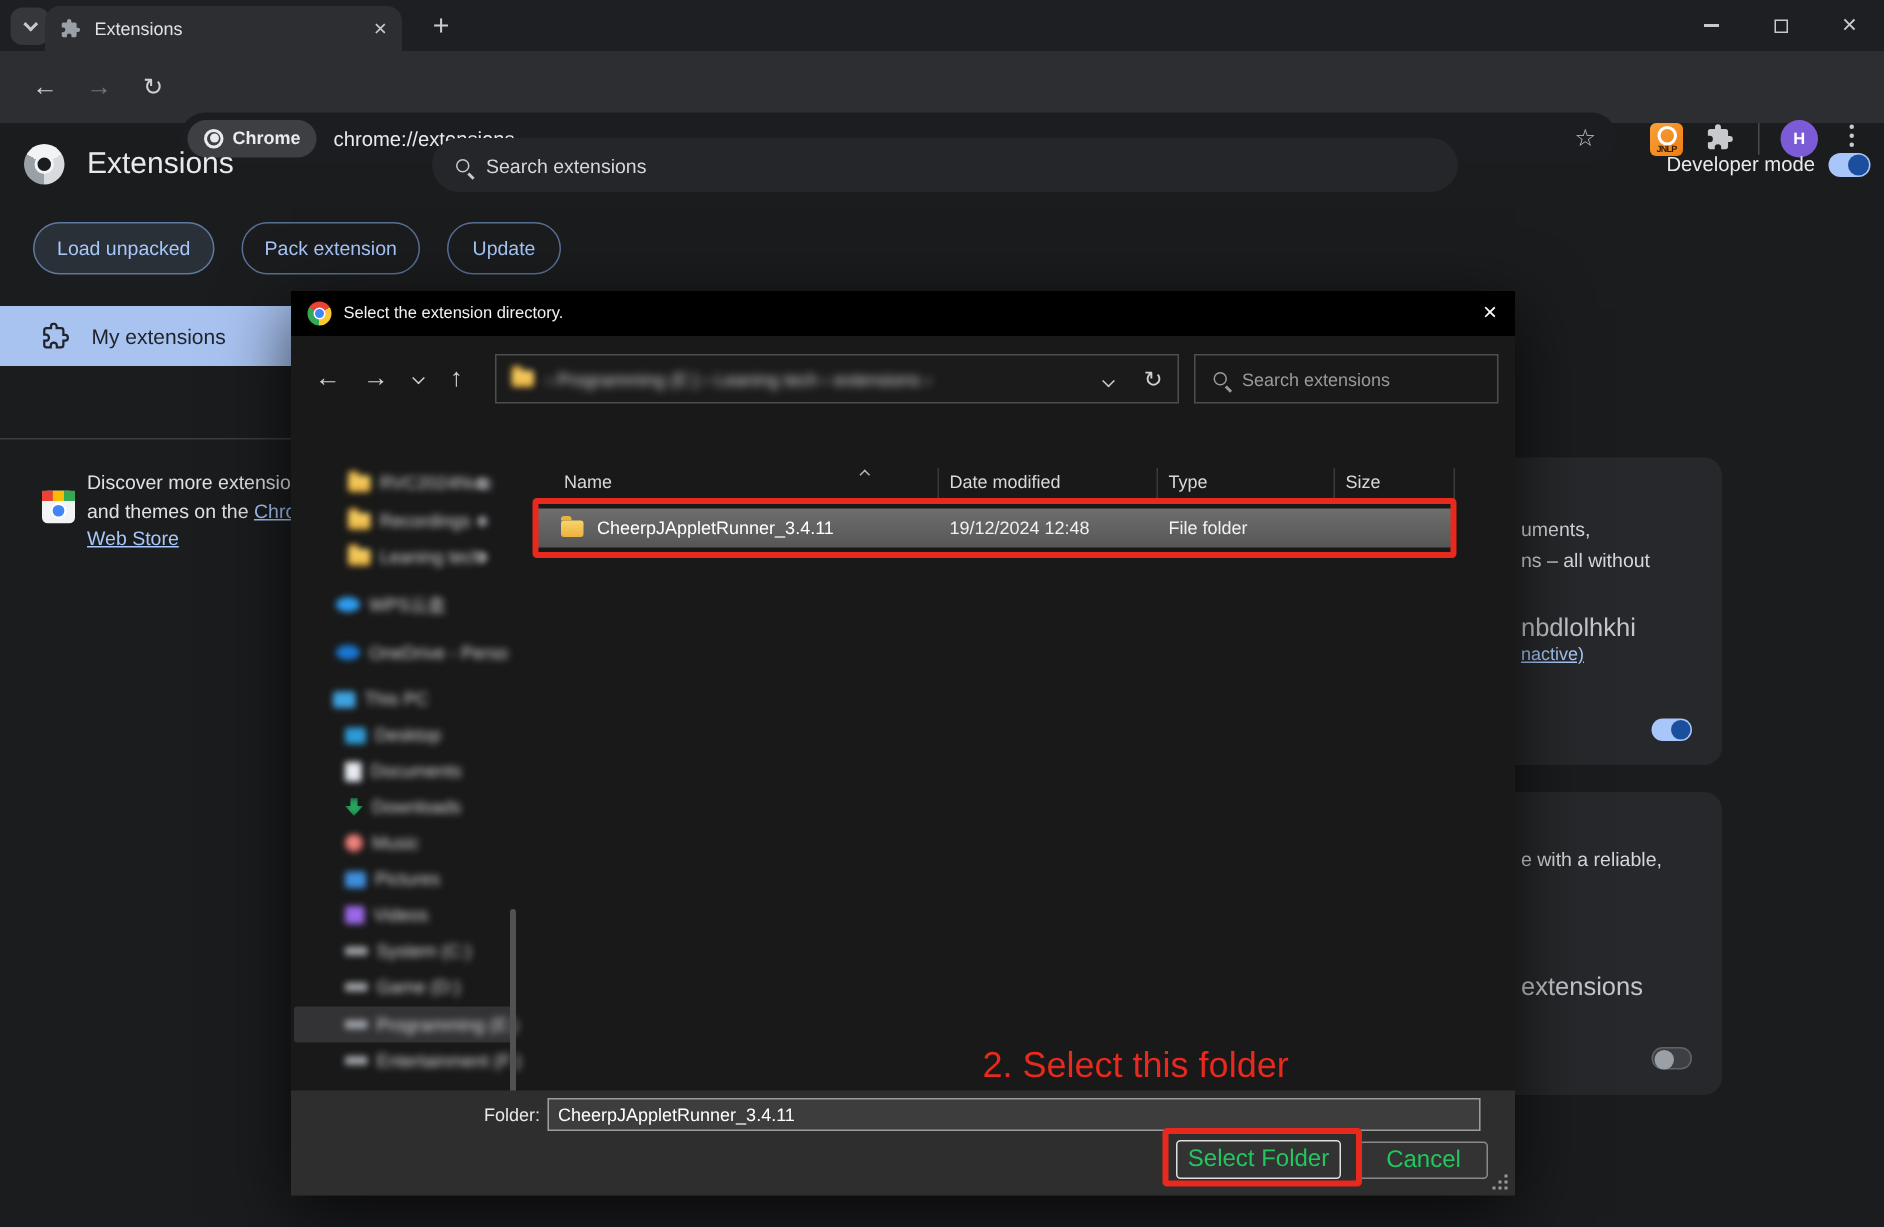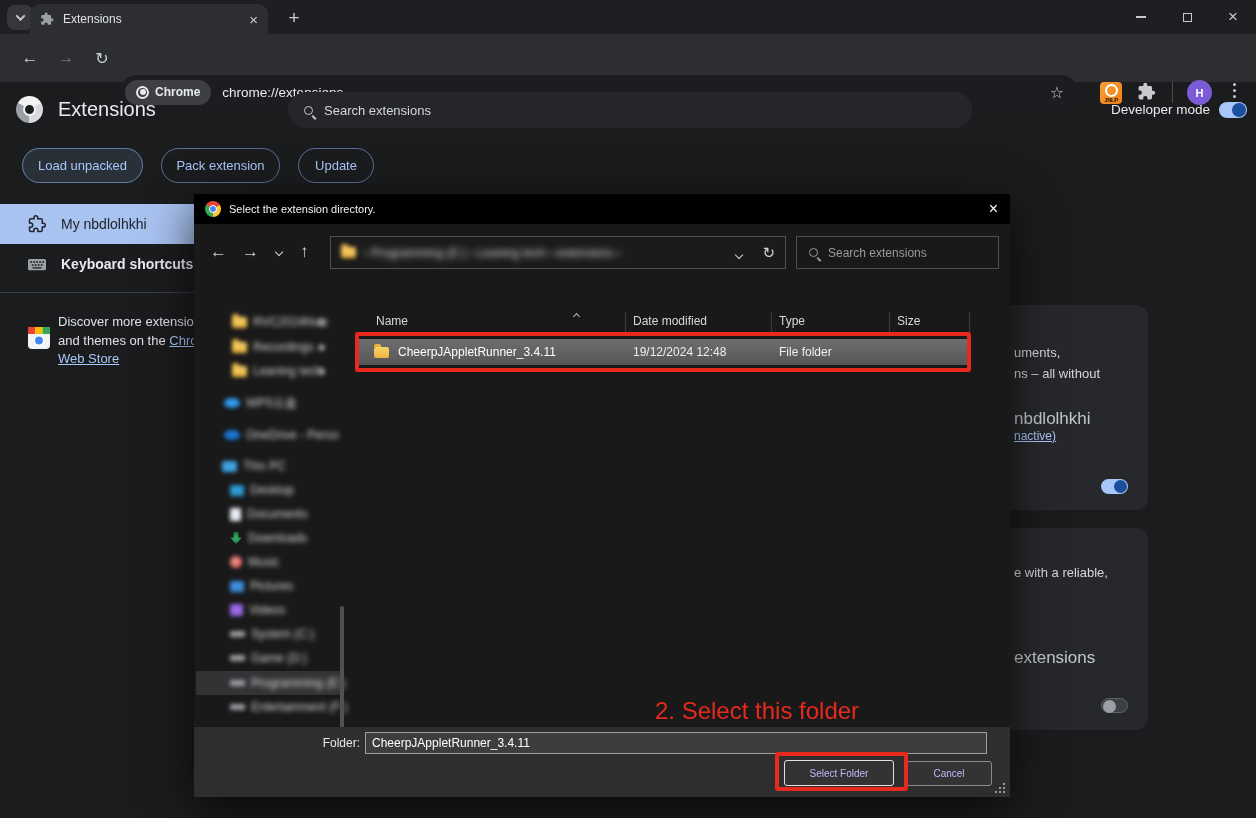--- a/index.html
+++ b/index.html
@@ -146,21 +146,21 @@
   .caret-up{position:absolute;left:222px;top:4px;width:5px;height:5px;border-right:1.5px solid #bbb;border-bottom:1.5px solid #bbb;transform:rotate(-135deg)}
   .frow{position:absolute;left:4px;top:29px;width:612px;height:26px;background:linear-gradient(#6e6e6e,#565656);border-radius:1px}
   .frow .fname{position:absolute;left:42px;top:6px;font-size:12px;color:#fff}
   .frow .fdate{position:absolute;left:277px;top:6px;font-size:12px;color:#f0f0f0}
   .frow .ftype{position:absolute;left:423px;top:6px;font-size:12px;color:#f0f0f0}
   .frow .fold{position:absolute;left:18px;top:8px}
 
   .dbottom{position:absolute;left:0;top:533px;width:100%;height:70px;background:#2e2e2e}
   .flabel{position:absolute;left:76px;top:9px;width:90px;text-align:right;font-size:12px;color:#e8e8e8}
   .finput{position:absolute;left:171px;top:5px;width:622px;height:22px;background:#3d3d3d;border:1px solid #9d9d9d;color:#fff;font-size:12px;padding:0 6px;outline:none}
-  .btn{position:absolute;background:#333;border-radius:3px;font-size:10px;color:#c4b5fd;display:flex;align-items:center;justify-content:center}
+  .btn{position:absolute;background:#333;border-radius:3px;font-size:16px;color:#22c55e;display:flex;align-items:center;justify-content:center}
   .btn-select{left:590px;top:33px;width:110px;height:26px;border:1px solid #e0e0e0}
   .btn-cancel{left:712px;top:34px;width:86px;height:25px;border:1px solid #8a8a8a}
   .grip{position:absolute;right:5px;bottom:4px;width:10px;height:10px}
   .grip i{position:absolute;width:2px;height:2px;background:#9a9a9a}
 
   
   .rbox{position:absolute;border:4px solid var(--red);border-radius:3px;z-index:30}
   .rbox1{left:161px;top:138px;width:616px;height:40px}
   .rbox2{left:581px;top:558px;width:133px;height:39px}
   .rtext{position:absolute;color:var(--red);font-size:24px;line-height:30px;z-index:30}
@@ -240,39 +240,21 @@
     </div>
 
   <div class="pillbtn pb1">Load unpacked</div>
   <div class="pillbtn pb2">Pack extension</div>
   <div class="pillbtn pb3">Update</div>
 
   <div class="srow srow1">
     <svg width="18" height="18" viewBox="0 0 24 24">
         <path fill="none" stroke="#20242c" stroke-width="2" d="M20.5 11h-1.5V7c0-1.1-.9-2-2-2h-4V3.5a2.5 2.5 0 0 0-5 0V5H4c-1.1 0-2 .9-2 2v3.8h1.5a2.7 2.7 0 0 1 0 5.4H2V20c0 1.1.9 2 2 2h3.8v-1.5a2.7 2.7 0 0 1 5.4 0V22H17c1.1 0 2-.9 2-2v-4h1.5a2.5 2.5 0 0 0 0-5z"></path>
       </svg>
-    <span>My nbdlolhkhi</span>
-  </div>
-  <div class="srow srow2">
-    <svg width="18" height="13" viewBox="0 0 24 15">
-        <rect x="0" y="0" width="24" height="15" rx="2" fill="#9aa0a6"></rect>
-        <g fill="#2d2e32">
-          <rect x="3" y="3" width="2.4" height="2.4"></rect>
-          <rect x="7" y="3" width="2.4" height="2.4"></rect>
-          <rect x="11" y="3" width="2.4" height="2.4"></rect>
-          <rect x="15" y="3" width="2.4" height="2.4"></rect>
-          <rect x="19" y="3" width="2.4" height="2.4"></rect>
-          <rect x="5" y="7" width="2.4" height="2.4"></rect>
-          <rect x="9" y="7" width="2.4" height="2.4"></rect>
-          <rect x="13" y="7" width="2.4" height="2.4"></rect>
-          <rect x="17" y="7" width="2.4" height="2.4"></rect>
-          <rect x="6" y="11" width="12" height="2"></rect>
-        </g>
-      </svg>
-    <span>Keyboard shortcuts</span>
+    <span>My extensions</span>
   </div>
   <div class="sdiv"></div>
   <div class="wsicon">
     <svg width="22" height="22" viewBox="0 0 22 22">
         <rect x="0" y="0" width="22" height="22" rx="4" fill="#f1f3f4"></rect>
         <rect x="0" y="0" width="7.3" height="7" fill="#ea4335"></rect>
         <rect x="7.3" y="0" width="7.3" height="7" fill="#fbbc05"></rect>
         <rect x="14.6" y="0" width="7.4" height="7" fill="#34a853"></rect>
         <circle cx="11" cy="13.5" r="4.6" fill="#4285f4" stroke="#fff" stroke-width="1.4"></circle>
       </svg>

